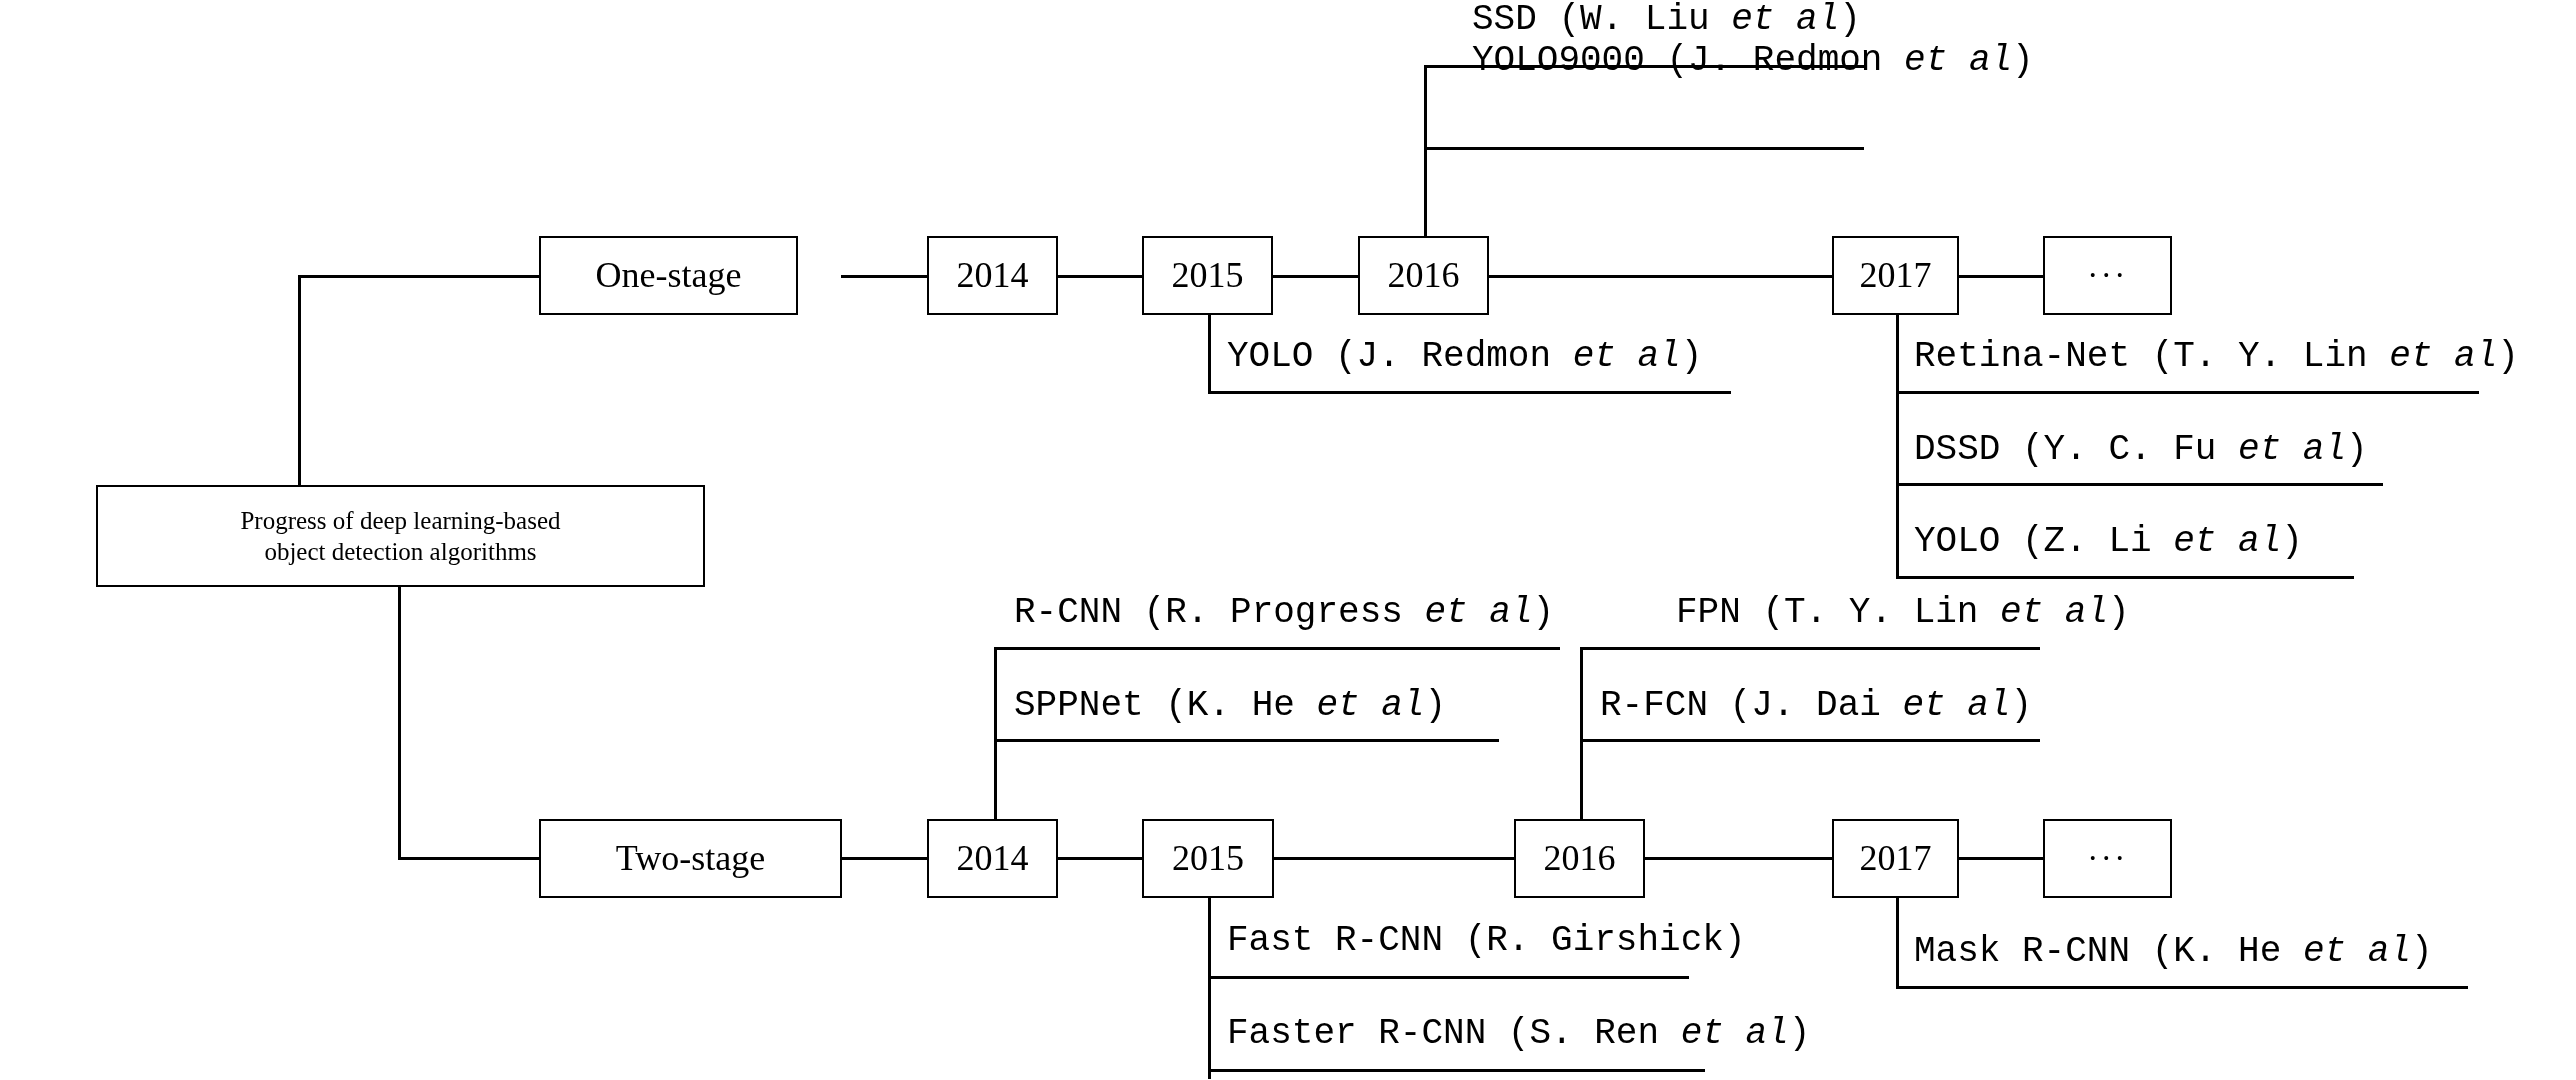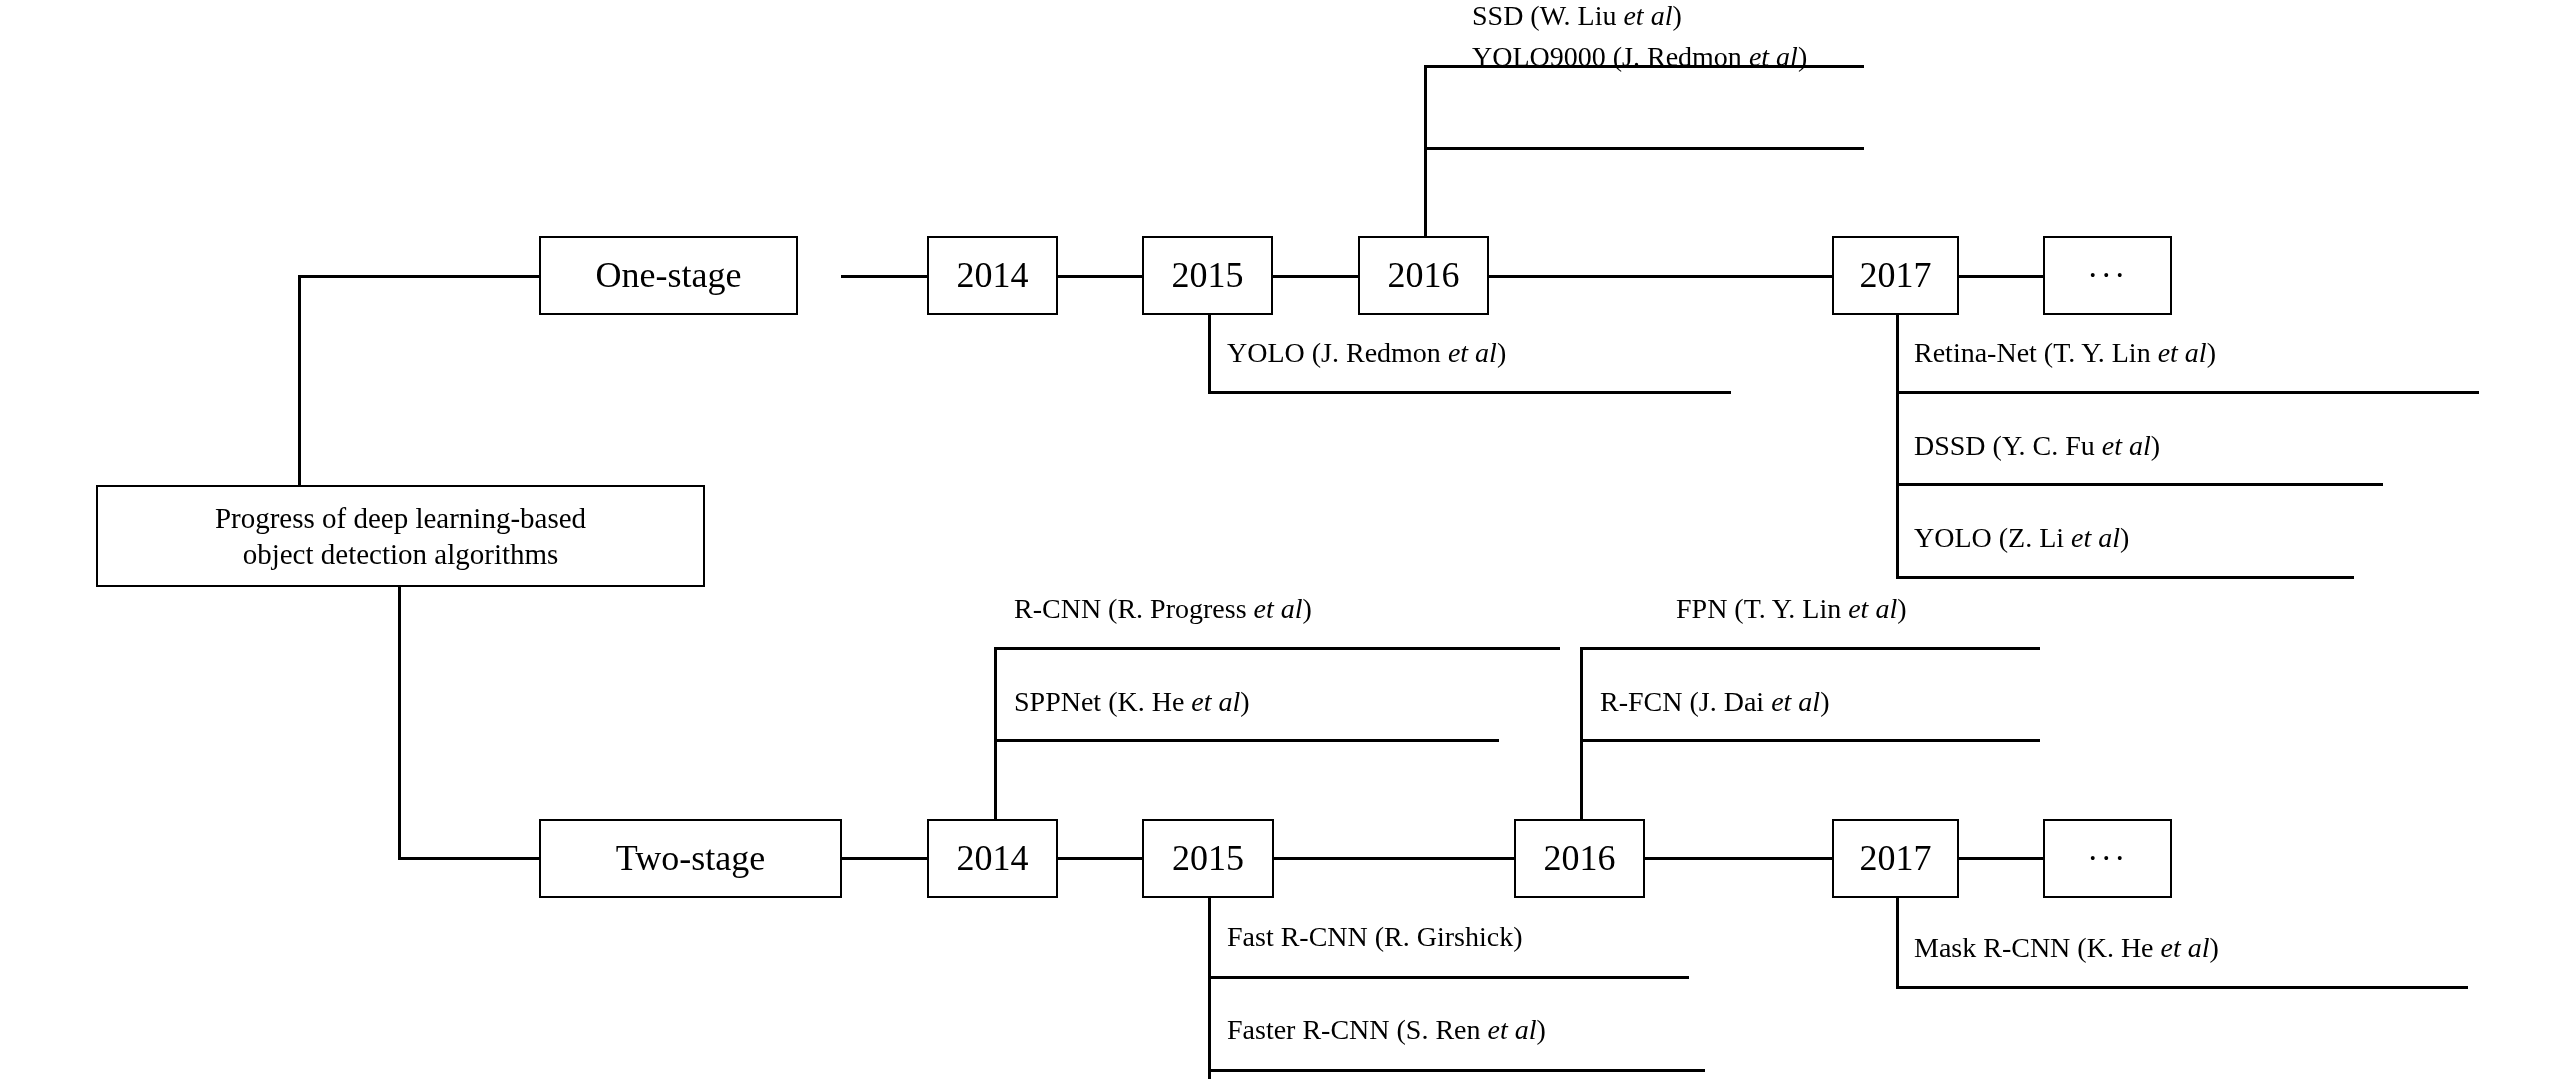--- a/index.html
+++ b/index.html
@@ -25,21 +25,21 @@
     display: flex;
     align-items: center;
     justify-content: center;
     text-align: center;
     line-height: 1.25;
     font-size: 36px;
     white-space: nowrap;
   }
   .box.root {
     white-space: normal;
-    font-size: 29px;
+    font-size: 25px;
     padding: 0 11.4px;
   }
   .box .lines { display: block; }
   .box .lines span { display: block; }
   .dots-box {
     letter-spacing: 2.5px;
     font-size: 33px;
   }
   
   .hline {
@@ -48,23 +48,24 @@
     background: #000000;
   }
   .vline {
     position: absolute;
     width: 2.5px;
     background: #000000;
   }
   
   .leaf {
     position: absolute;
-    font-size: 28px;
+    font-size: 36px;
     white-space: nowrap;
     line-height: 1;
+    font-family: Liberation Mono, monospace;
   }
   .leaf i { font-style: italic; }
   .rule {
     position: absolute;
     height: 2.5px;
     background: #000000;
   }
 </style>
 </head>
 <body>

